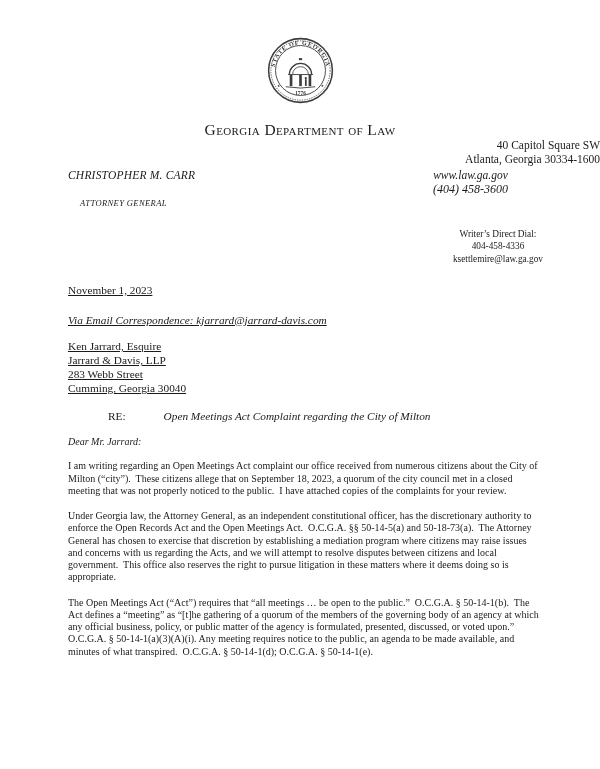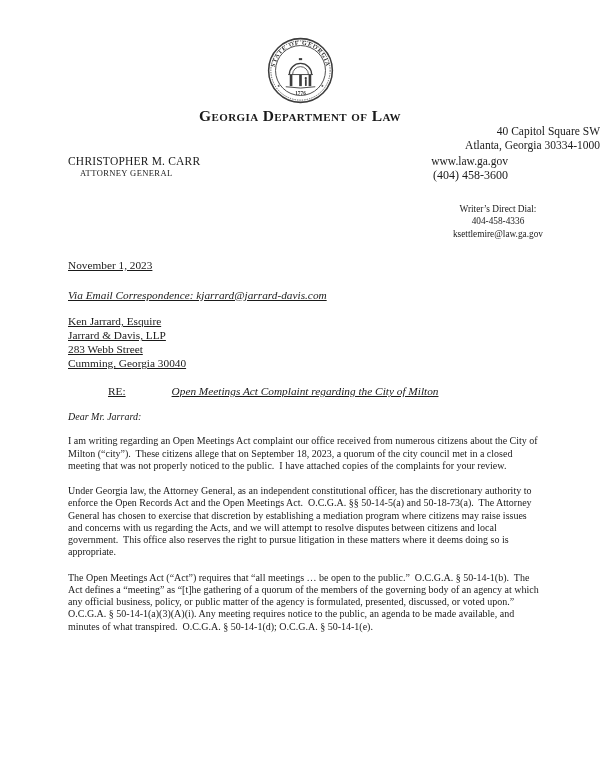--- a/index.html
+++ b/index.html
@@ -7,45 +7,46 @@
     position:relative;
     width:600px;height:769px;
     background:#ffffff;
     color:#1a1a1a;
     font-family:"Liberation Serif", serif;
     overflow:hidden;
   }
   .seal-wrap{padding-top:37px;text-align:center;}
   .seal-wrap svg{display:block;margin:0 auto;}
   .dept{
-    margin-top:3px;text-align:center;
-    font-size:15.5px;font-weight:700;
+    margin-top:17px;text-align:center;
+    font-size:15.5px;font-weight:400;
     font-variant:small-caps;letter-spacing:0.4px;
   }
   .hq{font-size:11.5px;line-height:1.18;text-align:right;}
   .officer-row{
     display:flex;justify-content:space-between;align-items:flex-start;
     margin:3px 92px 0 68px;
+    font-style:italic;
   }
   .officer-name{font-size:11.5px;letter-spacing:0.2px;}
-  .officer-title{font-size:8.5px;margin:1px 0 0 12px;letter-spacing:0.4px;}
+  .officer-title{font-size:8.5px;margin:17px 0 0 12px;letter-spacing:0.4px;}
   .web-site{font-size:11.5px;text-align:center;}
   .web-phone{font-size:12px;text-align:right;margin-top:1px;}
   .writer{
     margin:20px 57px 0 auto;width:max-content;
     text-align:center;font-size:9.3px;line-height:1.32;
   }
   .date{margin:19px 0 0 68px;font-size:11.3px;text-decoration:underline;}
   .via{
     margin:18px 0 0 68px;font-size:11.3px;
     font-weight:400;font-style:italic;text-decoration:underline;
   }
   .recipient{margin:13px 0 0 68px;font-size:11.3px;line-height:1.25;text-decoration:underline;}
-  .re{margin:15px 0 0 108px;font-size:11.3px;display:flex;text-decoration:underline;}
-  .re-subject{font-style:italic;margin-left:24px;padding-left:22px;}
+  .re{margin:15px 0 0 108px;font-size:11.3px;display:flex;}
+  .re-subject{font-style:italic;margin-left:16px;padding-left:22px;}
   .salutation{margin:14px 0 0 68px;font-size:10px;font-style:italic;}
   .para{
     margin:13px 57px 0 68px;
     font-size:10px;line-height:1.225;
     white-space:pre-wrap;
   }
   .seal-ink{stroke:#3c3c3c;fill:none;}
 </style>
 </head>
 <body>
@@ -74,21 +75,21 @@
       <circle cx="38.2" cy="40.6" r="1.1" fill="#3c3c3c"></circle>
       <rect x="37.4" y="41.6" width="1.7" height="6.6" fill="#3c3c3c"></rect>
       <path class="seal-ink" d="M 18.5,49 Q 33,51.6 47.5,49" stroke-width="0.9"></path>
       <text x="33" y="57.5" font-size="5.2" fill="#333333" text-anchor="middle" font-family="Liberation Serif, serif" font-weight="bold">1776</text>
     </svg>
   </div>
 
   <div class="dept">Georgia Department of Law</div>
   <div class="hq">
     <div>40 Capitol Square SW</div>
-    <div>Atlanta, Georgia 30334-1000</div>
+    <div>Atlanta, Georgia 30334-1600</div>
   </div>
 
   <div class="officer-row">
     <div>
       <div class="officer-name">CHRISTOPHER M. CARR</div>
       <div class="officer-title">ATTORNEY GENERAL</div>
     </div>
     <div>
       <div class="web-site">www.law.ga.gov</div>
       <div class="web-phone">(404) 458-3600</div>

